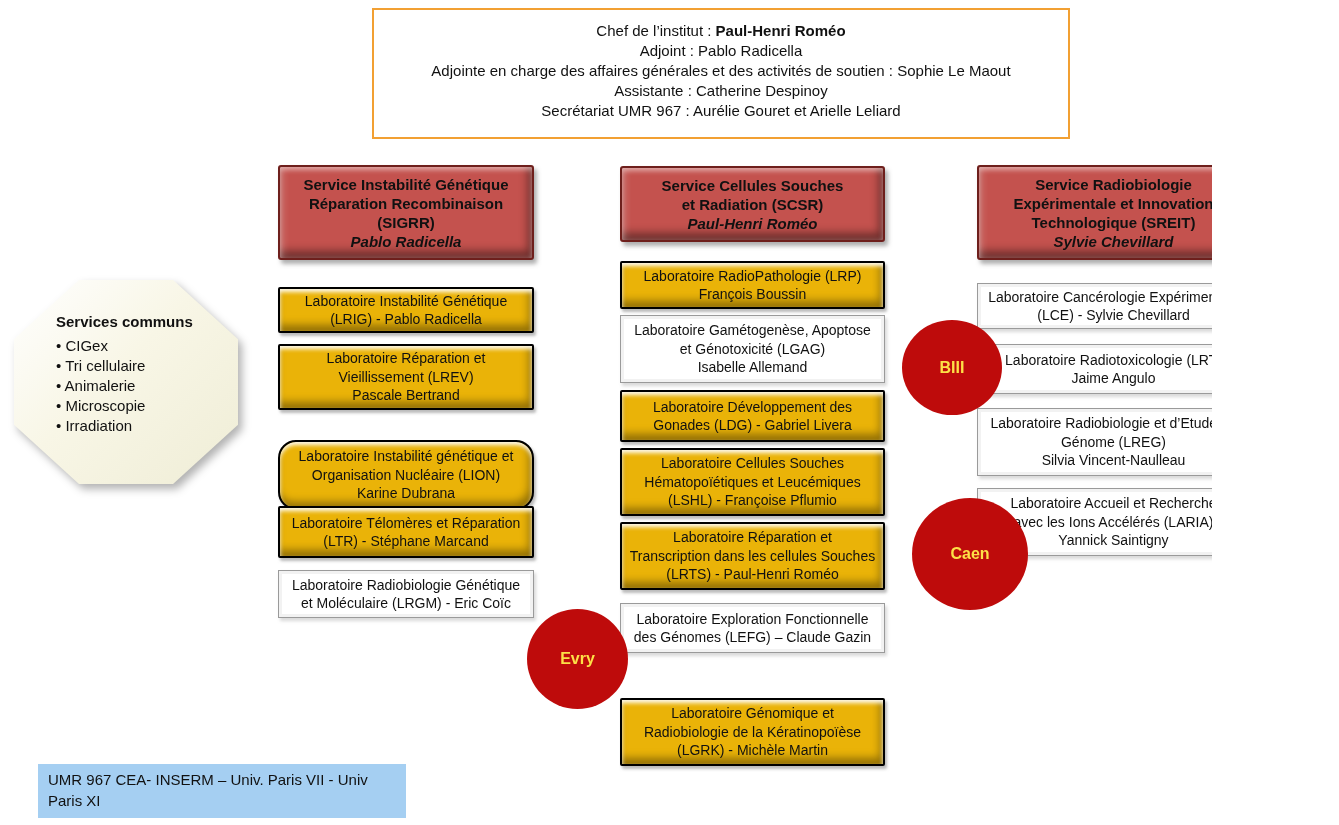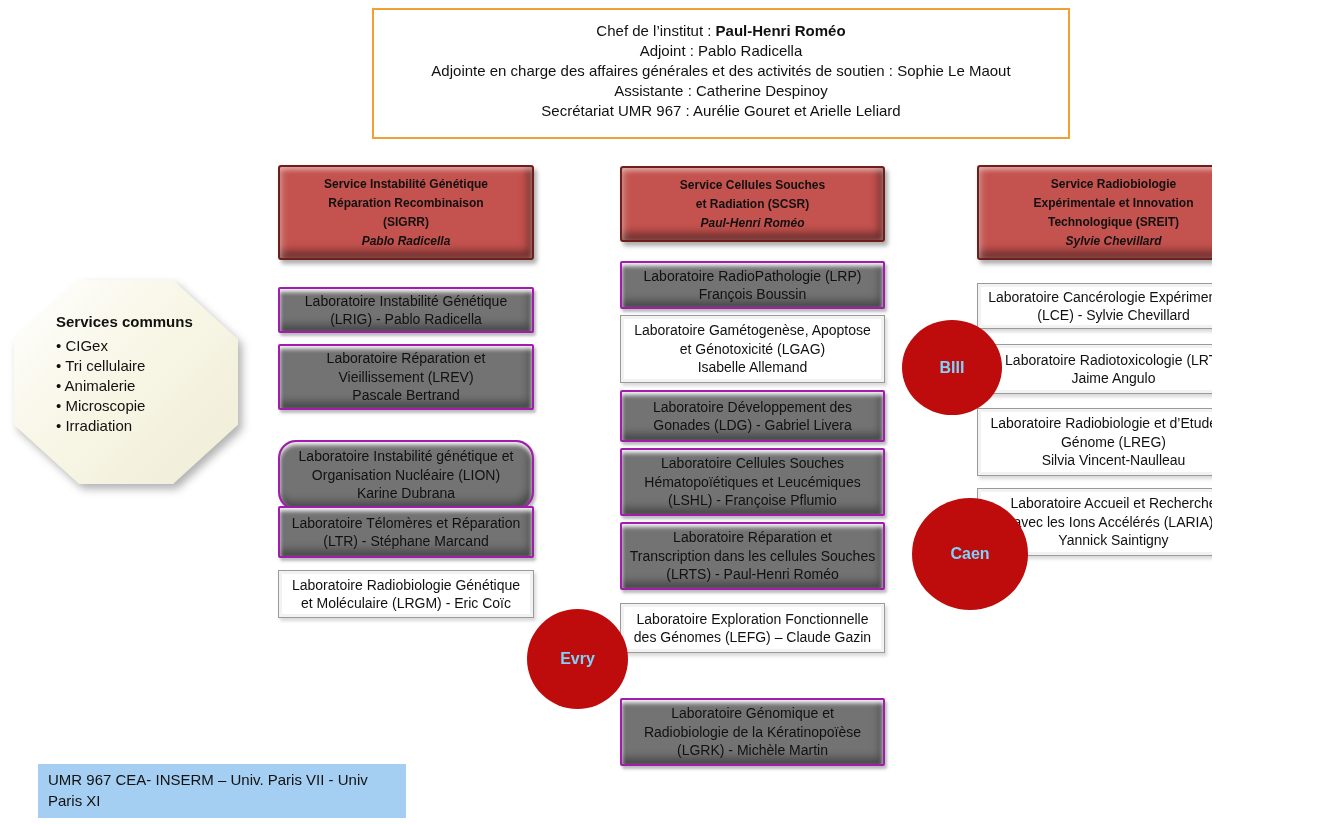--- a/index.html
+++ b/index.html
@@ -28,51 +28,51 @@
   .oct-content { position:absolute; left:42px; top:32px; font-size:15px; line-height:20px; }
   .oct-title { font-weight:bold; margin-bottom:4px; }
   .oct-list { list-style:none; margin:0; padding:0; }
   .oct-list li::before { content:"• "; }
 
   
   .svc {
     position:absolute; box-sizing:border-box;
     background:#C4524E; border:2px solid #6E1F1C; border-radius:3px;
     display:flex; flex-direction:column; justify-content:center;
-    text-align:center; font-weight:bold; font-size:12px; line-height:19px;
+    text-align:center; font-weight:bold; font-size:15px; line-height:19px;
     white-space:pre-line;
     box-shadow: inset 0 3px 5px rgba(255,255,255,.45),
                 inset 4px 0 6px rgba(255,255,255,.18),
                 inset -4px -7px 9px rgba(0,0,0,.45),
                 3px 4px 4px rgba(110,110,110,.55);
   }
   .svc .chief { font-style:italic; }
 
   
   .lab {
     position:absolute; box-sizing:border-box;
     display:flex; align-items:center; justify-content:center;
     text-align:center; font-size:14px; line-height:1.32;
     white-space:pre-line; padding:2px 4px;
   }
   .lab.blue {
-    background:#737373; border:2px solid #a21caf; border-radius:2px;
+    background:#eab308; border:2px solid #000000; border-radius:2px;
     box-shadow: inset 0 3px 4px rgba(255,255,255,.95),
                 inset -3px -6px 8px rgba(0,0,0,.38),
                 2px 3px 3px rgba(120,120,120,.5);
   }
   .lab.white {
     background:#ffffff; border:1px solid #9a9a9a;
     box-shadow: inset 0 0 0 3px #f2f2f2, 2px 3px 3px rgba(150,150,150,.35);
   }
 
   
   .circle {
     position:absolute; background:#BE0B0B; border-radius:50%;
-    color:#7dd3fc; font-weight:bold; font-size:16px;
+    color:#fde047; font-weight:bold; font-size:16px;
     display:flex; align-items:center; justify-content:center; z-index:6;
   }
 
   
   .footer {
     position:absolute; left:38px; top:764px; width:368px; height:54px;
     background:#A5CFF2; box-sizing:border-box;
     font-size:15px; line-height:21px; padding:5px 10px;
     white-space:pre-line;
   }

